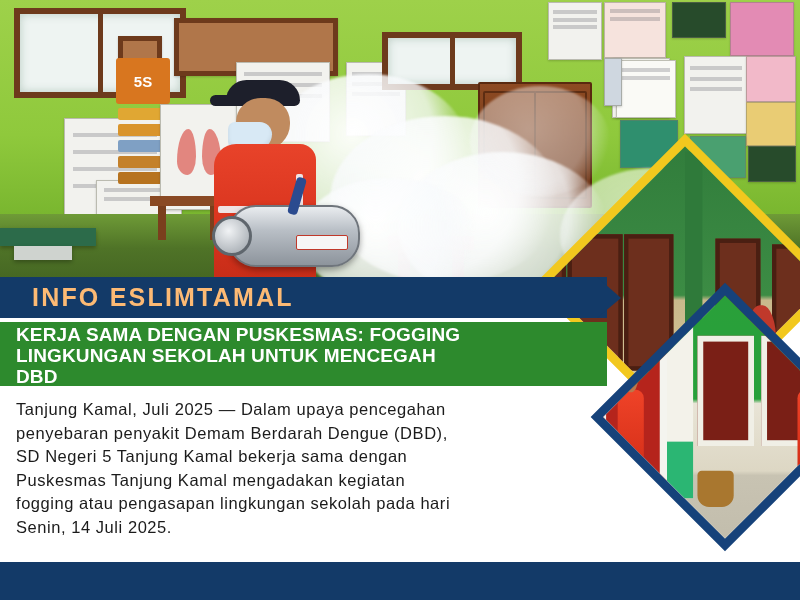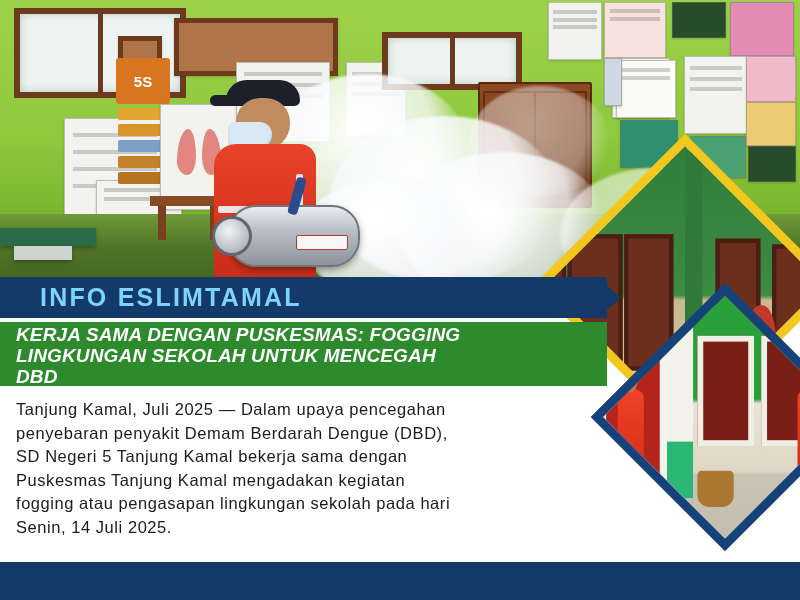--- a/index.html
+++ b/index.html
@@ -74,29 +74,29 @@
   .fr-door{position:absolute;background:#b5241c;border:5px solid #f4f4ef;}
   .fr-win{position:absolute;background:#7a1f16;border:4px solid #f0efe6;}
   .fr-col{position:absolute;background:#f3f2ea;}
   .fr-col::after{content:"";position:absolute;left:0;right:0;bottom:0;height:26%;background:#2bb673;}
   .fr-worker{position:absolute;background:linear-gradient(180deg,#ef4328 0%,#cf2a14 100%);border-radius:6px 6px 3px 3px;}
   .fr-worker::before{content:"";position:absolute;left:22%;top:-26%;width:56%;height:28%;background:#b9794d;border-radius:50%;}
   .fr-basket{position:absolute;background:#a9772f;border-radius:3px 3px 8px 8px;}
 
   
   .titlebar{position:absolute;left:0;top:277px;width:607px;height:41px;background:#133a68;z-index:6;display:flex;align-items:center;}
-  .titlebar .txt{color:#7dd3fc;font-size:25px;font-weight:bold;letter-spacing:2.2px;padding-left:40px;white-space:nowrap;}
+  .titlebar .txt{color:#fdba74;font-size:25px;font-weight:bold;letter-spacing:2.2px;padding-left:32px;white-space:nowrap;}
   .title-notch{position:absolute;left:597px;top:277px;z-index:6;width:0;height:0;
     border-top:21px solid transparent;border-bottom:20px solid transparent;border-left:24px solid #133a68;}
 
   
   .headbar{position:absolute;left:0;top:322px;width:607px;height:64px;background:#2d8a2d;z-index:6;
     display:flex;align-items:flex-start;}
   .headbar .txt{color:#ffffff;font-size:19px;font-weight:bold;line-height:21px;letter-spacing:.15px;
-    padding:2px 0 0 16px;white-space:pre-line;font-style:italic;}
+    padding:2px 0 0 16px;white-space:pre-line;}
 
   
   .bodycopy{position:absolute;left:16px;top:398px;width:596px;z-index:6;
     color:#1b1b1b;font-size:16.5px;line-height:23.5px;letter-spacing:.55px;white-space:pre-line;}
 
   
   .footer{position:absolute;left:0;bottom:0;width:800px;height:38px;background:#133a68;z-index:8;}
   .url-tag{position:absolute;left:20px;bottom:2px;height:34px;background:#f2c81e;z-index:9;
     display:flex;align-items:center;padding:0 34px;
     clip-path:polygon(14px 0,calc(100% - 14px) 0,100% 50%,calc(100% - 14px) 100%,14px 100%,0 50%);}

